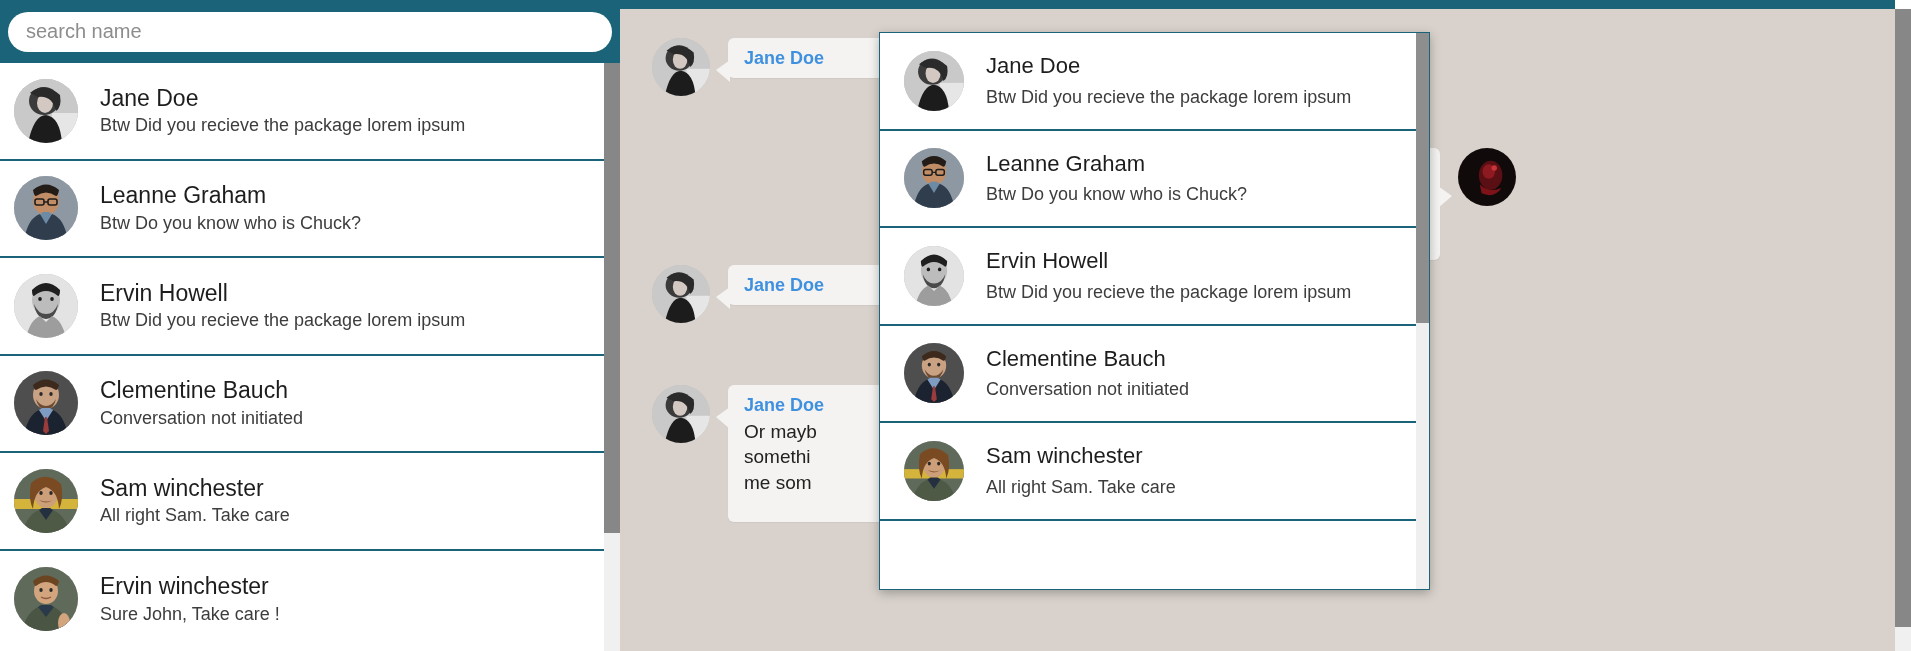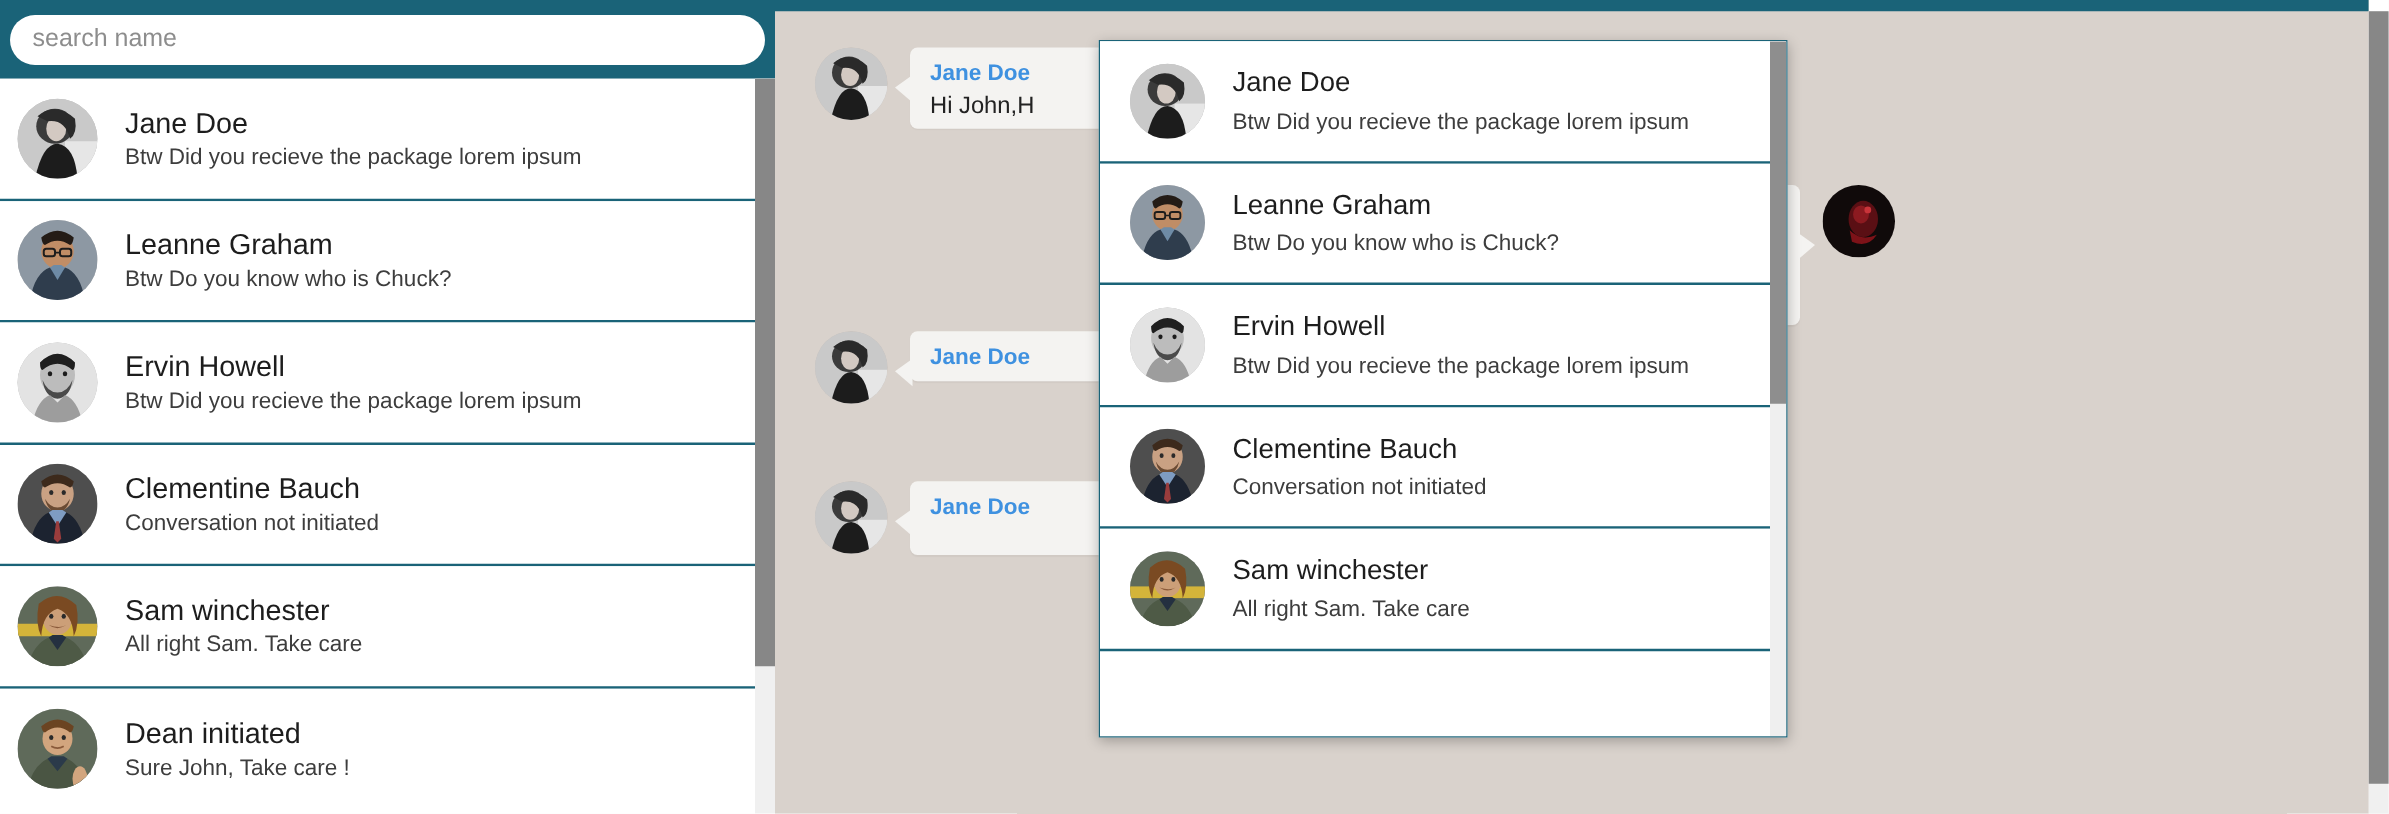--- a/index.html
+++ b/index.html
@@ -290,21 +290,21 @@
               <path d="M19 14 Q32 3 45 14 Q44 19 42 19 Q32 11 22 19 Q20 19 19 14 Z" fill="#6b4422"></path>
               <ellipse cx="27" cy="23" rx="1.7" ry="2" fill="#2a2a2a"></ellipse>
               <ellipse cx="37" cy="23" rx="1.7" ry="2" fill="#2a2a2a"></ellipse>
               <path d="M27 30 Q32 33 37 30" stroke="#8a5a3a" stroke-width="1.4" fill="none"></path>
               <path d="M8 64 Q12 46 24 40 L32 46 L40 40 Q52 46 56 64 Z" fill="#4a5543"></path>
               <path d="M24 40 L32 50 L40 40 L37 38 h-10 Z" fill="#2b3a4a"></path>
               <ellipse cx="50" cy="56" rx="6" ry="10" fill="#d2a57e"></ellipse>
             </svg>
           </div>
           <div class="contact-text">
-            <div class="contact-name">Dean initiated</div>
+            <div class="contact-name">Ervin winchester</div>
             <div class="contact-msg">Sure John, Take care !</div>
           </div>
         </div>
       </div>
     <div class="sb-track"></div>
     <div class="sb-thumb"></div>
   </div>
 
   <div class="chat">
     <div class="chat-top-strip"></div>
@@ -315,21 +315,20 @@
               <rect width="64" height="64" fill="#c9c9c9"></rect>
               <rect x="38" y="34" width="26" height="30" fill="#e6e6e6"></rect>
               <ellipse cx="30" cy="22" rx="15" ry="14" fill="#3b3b3b"></ellipse>
               <ellipse cx="31" cy="24" rx="8" ry="10" fill="#d3c9c2"></ellipse>
               <path d="M14 64 Q20 36 32 36 Q46 38 48 64 Z" fill="#1c1c1c"></path>
               <path d="M16 14 Q30 2 46 16 Q48 28 42 32 Q38 16 24 18 Z" fill="#2a2a2a"></path>
             </svg>
           </div>
           <div class="bubble left" style="width:300px">
             <div class="bubble-sender">Jane Doe</div>
-            <div class="bubble-text">Hi John,H</div>
           </div>
         </div>
         <div class="msg-row right" style="left: 560px; top: 148px;">
           <div class="bubble right" style="width:260px">
             <div class="bubble-sender">John Doe</div>
             <div class="bubble-text">I am fine Jane. How are you!</div>
             <div class="bubble-time">10:02 AM</div>
           </div>
           <div class="msg-avatar">
             <svg viewBox="0 0 64 64">
@@ -362,20 +361,23 @@
               <rect width="64" height="64" fill="#c9c9c9"></rect>
               <rect x="38" y="34" width="26" height="30" fill="#e6e6e6"></rect>
               <ellipse cx="30" cy="22" rx="15" ry="14" fill="#3b3b3b"></ellipse>
               <ellipse cx="31" cy="24" rx="8" ry="10" fill="#d3c9c2"></ellipse>
               <path d="M14 64 Q20 36 32 36 Q46 38 48 64 Z" fill="#1c1c1c"></path>
               <path d="M16 14 Q30 2 46 16 Q48 28 42 32 Q38 16 24 18 Z" fill="#2a2a2a"></path>
             </svg>
           </div>
           <div class="bubble left" style="width:260px">
             <div class="bubble-sender">Jane Doe</div>
+            <div class="bubble-text">Or mayb
+somethi
+me som</div>
             <div class="bubble-time">10:04 AM</div>
           </div>
         </div>
       </div>
   </div>
 
   <div class="page-sb-track"></div>
   <div class="page-sb-thumb"></div>
 
   <div class="modal">

